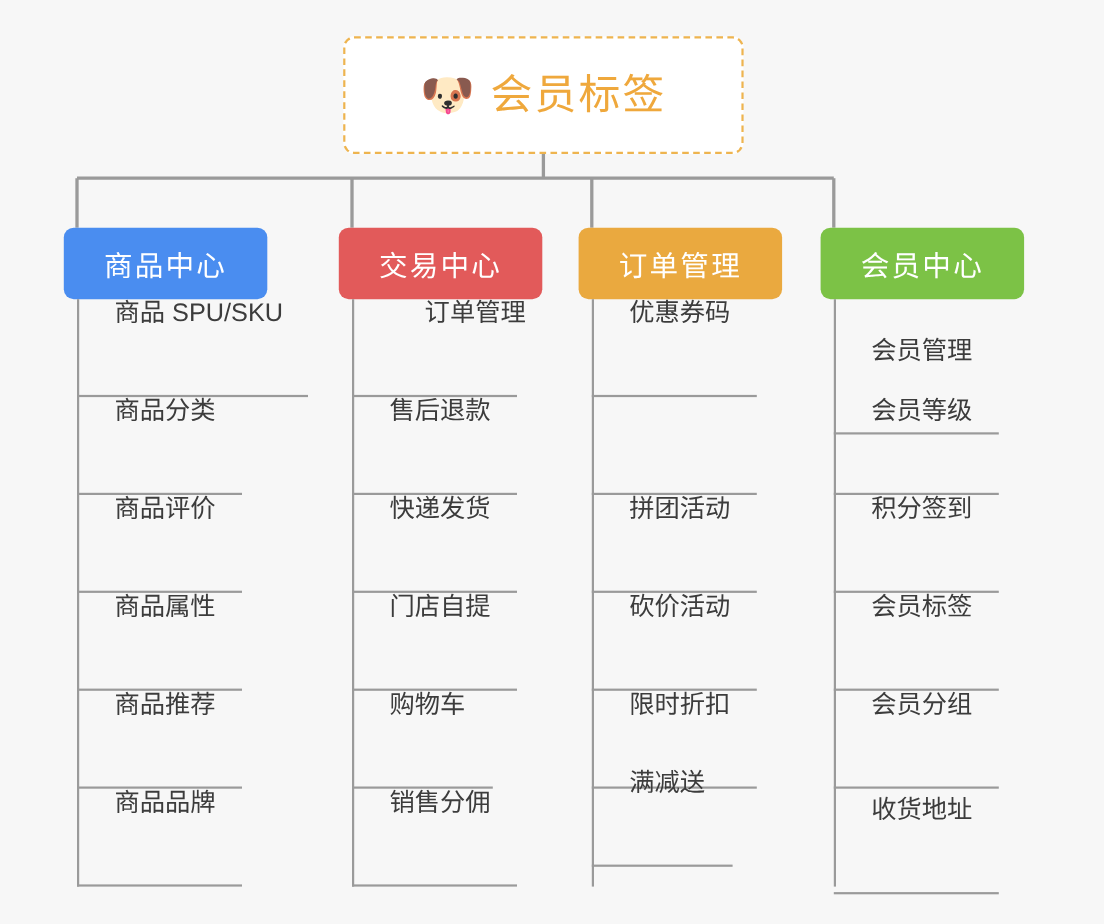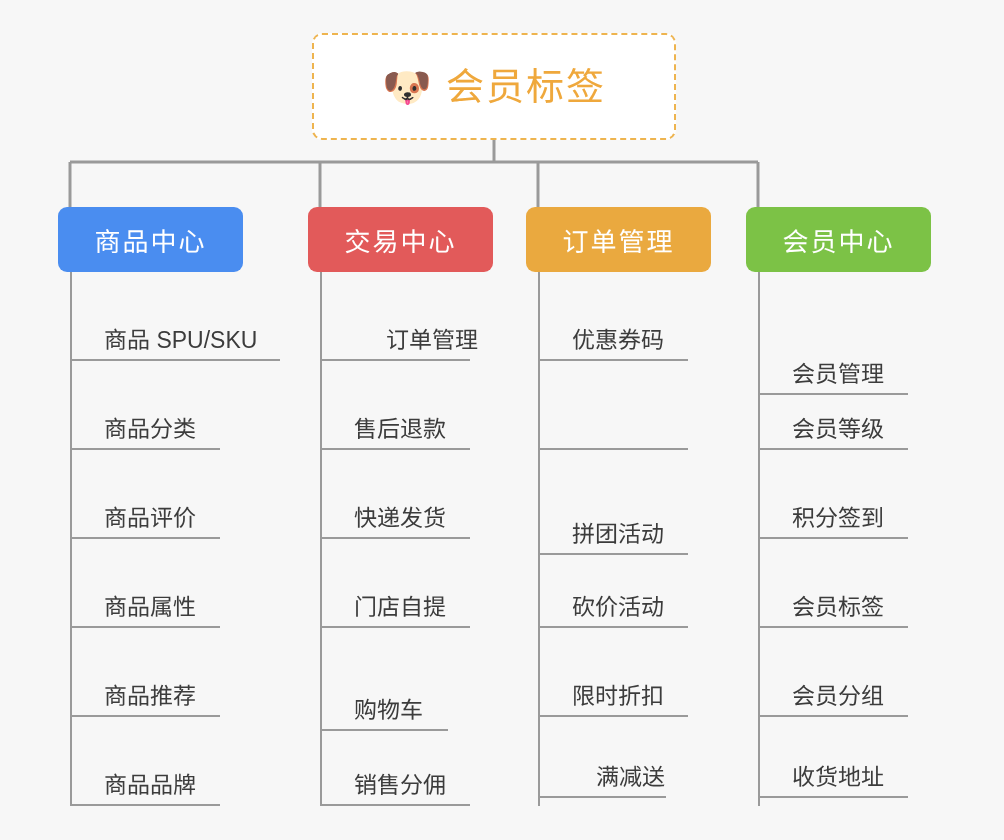--- a/index.html
+++ b/index.html
@@ -95,21 +95,21 @@
     top: 0;
     width: 2px;
     background: #9a9a9a;
   }
   .leaf-item {
     position: absolute;
     left: 12px;
     height: 89px;
     box-sizing: border-box;
     display: flex;
-    align-items: flex-end;
+    align-items: flex-start;
     justify-content: flex-start;
   }
   .leaf-underline {
     position: absolute;
     left: 0;
     bottom: 0;
     height: 2px;
     background: #9a9a9a;
   }
   .leaf-label {
@@ -185,54 +185,54 @@
             <span class="leaf-label">售后退款</span>
           </div>
           <div class="leaf-item" style="top: 178px; width: 160px;">
             <div class="leaf-underline" style="width: 150px; background: rgb(154, 154, 154);"></div>
             <span class="leaf-label">快递发货</span>
           </div>
           <div class="leaf-item" style="top: 267px; width: 160px;">
             <div class="leaf-underline" style="width: 150px; background: rgb(154, 154, 154);"></div>
             <span class="leaf-label">门店自提</span>
           </div>
-          <div class="leaf-item" style="top: 370px; width: 138px; font-family: Liberation Serif, serif;">
+          <div class="leaf-item" style="top: 356px; width: 138px; font-family: Liberation Serif, serif;">
             <div class="leaf-underline" style="width: 128px; background: rgb(154, 154, 154);"></div>
             <span class="leaf-label">购物车</span>
           </div>
           <div class="leaf-item" style="top: 445px; width: 160px;">
             <div class="leaf-underline" style="width: 150px; background: rgb(154, 154, 154);"></div>
             <span class="leaf-label">销售分佣</span>
           </div>
         </div>
       </div>
       <div class="branch" style="left: 526px; width: 185px;">
         <div class="branch-header" style="width: 185px; background: rgb(234, 169, 63);">订单管理</div>
         <div class="leaf-list">
           <div class="leaf-trunk" style="height: 534px; background: rgb(154, 154, 154);"></div>
           <div class="leaf-item" style="top: 0px; width: 160px;">
             <div class="leaf-underline" style="width: 150px; background: rgb(154, 154, 154);"></div>
             <span class="leaf-label">优惠券码</span>
           </div>
           <div class="leaf-item" style="top: 89px; width: 160px;">
             <div class="leaf-underline" style="width: 150px; background: rgb(154, 154, 154);"></div>
           </div>
-          <div class="leaf-item" style="top: 178px; width: 160px; margin-top: 16px;">
+          <div class="leaf-item" style="top: 178px; width: 160px;">
             <div class="leaf-underline" style="width: 150px; background: rgb(154, 154, 154);"></div>
             <span class="leaf-label">拼团活动</span>
           </div>
           <div class="leaf-item" style="top: 267px; width: 160px;">
             <div class="leaf-underline" style="width: 150px; background: rgb(154, 154, 154);"></div>
             <span class="leaf-label">砍价活动</span>
           </div>
           <div class="leaf-item" style="top: 356px; width: 160px;">
             <div class="leaf-underline" style="width: 150px; background: rgb(154, 154, 154);"></div>
             <span class="leaf-label">限时折扣</span>
           </div>
-          <div class="leaf-item" style="top: 437px; width: 138px; padding-left: 24px;">
+          <div class="leaf-item" style="top: 427px; width: 138px;">
             <div class="leaf-underline" style="width: 128px; background: rgb(154, 154, 154);"></div>
             <span class="leaf-label">满减送</span>
           </div>
         </div>
       </div>
       <div class="branch" style="left: 746px; width: 185px;">
         <div class="branch-header" style="width: 185px; background: rgb(124, 194, 70);">会员中心</div>
         <div class="leaf-list">
           <div class="leaf-trunk" style="height: 534px; background: rgb(154, 154, 154);"></div>
           <div class="leaf-item" style="top: 0px; width: 160px; margin-top: 34px;">
@@ -248,21 +248,21 @@
             <span class="leaf-label">积分签到</span>
           </div>
           <div class="leaf-item" style="top: 267px; width: 160px;">
             <div class="leaf-underline" style="width: 150px; background: rgb(154, 154, 154);"></div>
             <span class="leaf-label">会员标签</span>
           </div>
           <div class="leaf-item" style="top: 356px; width: 160px;">
             <div class="leaf-underline" style="width: 150px; background: rgb(154, 154, 154);"></div>
             <span class="leaf-label">会员分组</span>
           </div>
-          <div class="leaf-item" style="top: 437px; width: 160px;">
+          <div class="leaf-item" style="top: 452px; width: 160px;">
             <div class="leaf-underline" style="width: 150px; background: rgb(154, 154, 154);"></div>
             <span class="leaf-label">收货地址</span>
           </div>
         </div>
       </div>
     </div>
 
 </div>
 
 </body></html>

